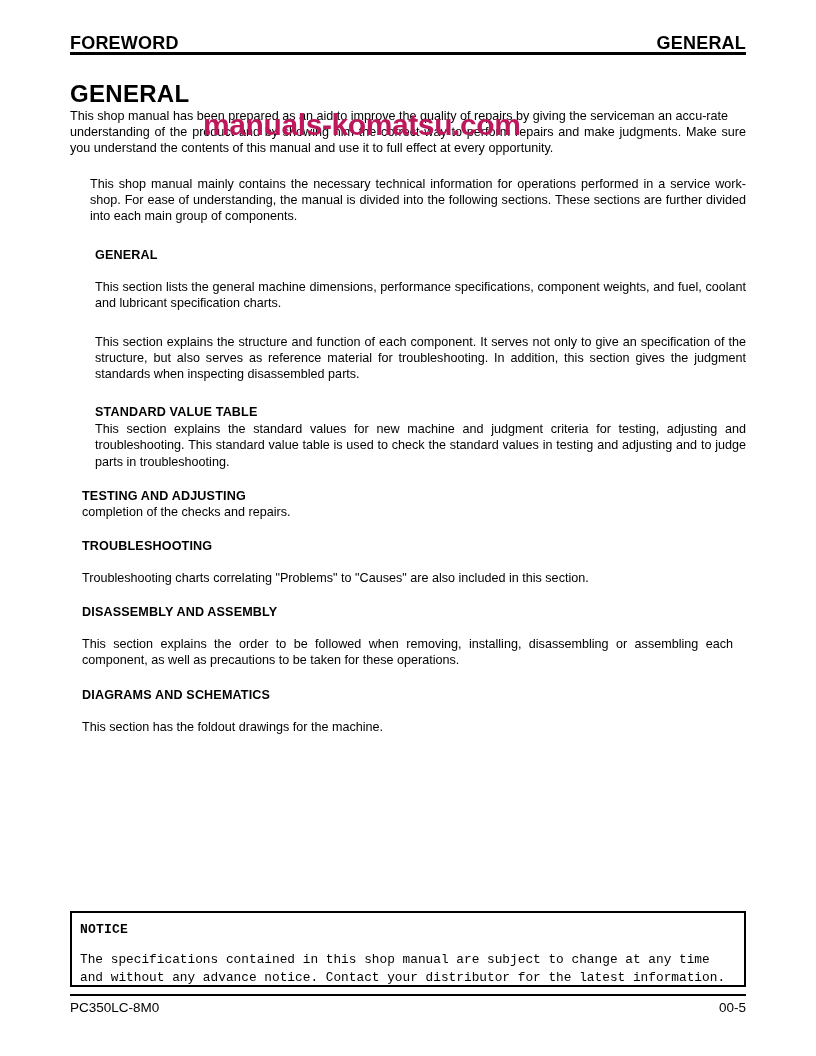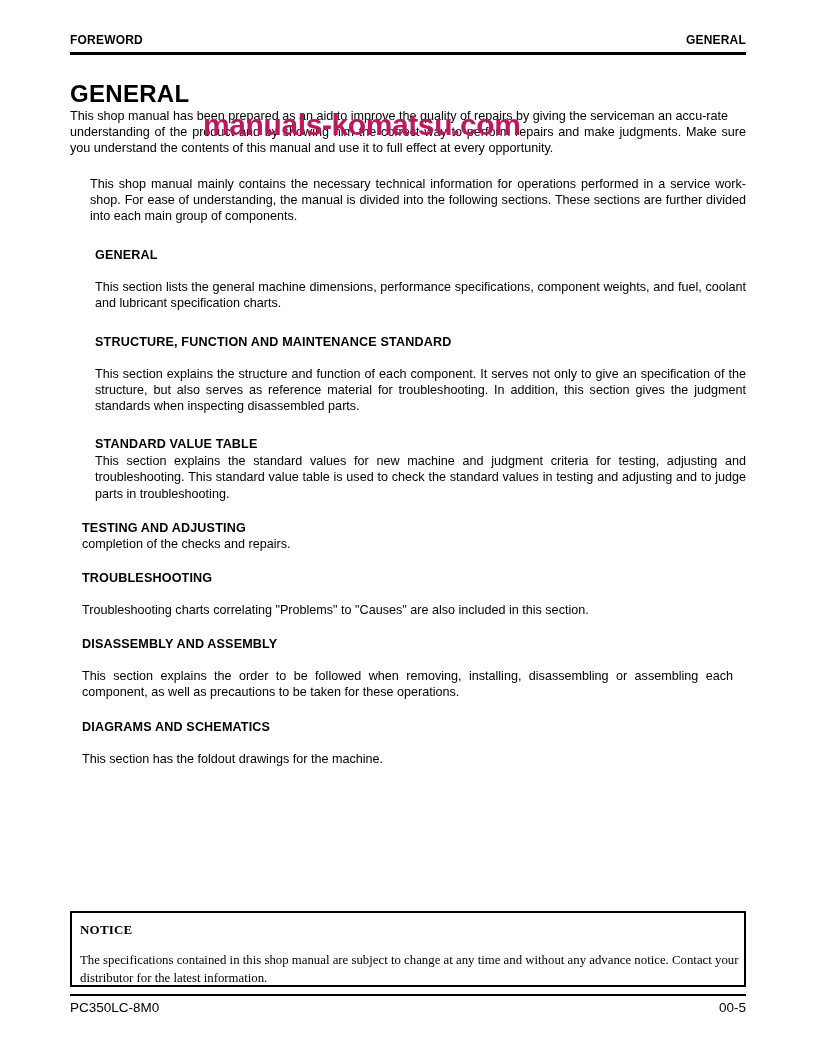--- a/index.html
+++ b/index.html
@@ -24,21 +24,21 @@
   
   .header {
     position: absolute;
     left: 70px;
     top: 33px;
     width: 676px;
     display: flex;
     justify-content: space-between;
     align-items: flex-end;
     font-weight: bold;
-    font-size: 12px;
+    font-size: 18px;
     letter-spacing: 0.2px;
   }
   .header-rule {
     position: absolute;
     left: 70px;
     top: 52px;
     width: 676px;
     height: 3px;
     background: #000000;
   }
@@ -110,21 +110,21 @@
 
   
   .notice-box {
     position: absolute;
     left: 70px;
     top: 911px;
     width: 676px;
     height: 76px;
     border: 2px solid #000000;
     box-sizing: border-box;
-    font-family: Liberation Serif, serif;
+    font-family: Liberation Mono, monospace;
   }
   .notice-title {
     position: absolute;
     left: 8px;
     top: 9px;
     font-size: 13px;
     font-weight: bold;
     letter-spacing: 0.2px;
   }
   .notice-body {
@@ -175,21 +175,20 @@
     <p class="lead" style="margin-top:-13px;">understanding of the product and by showing him the correct way to perform repairs and make judgments. Make sure you understand the contents of this manual and use it to full effect at every opportunity.</p>
 
     <p class="lead" style="margin-top:19px;margin-left:20px;">This shop manual mainly contains the necessary technical information for operations performed in a service work-shop. For ease of understanding, the manual is divided into the following sections. These sections are further divided into each main group of components.</p>
 
     <div class="section" style="margin-top:23px;">
       <h2>GENERAL</h2>
       <p class="gap-after-head">This section lists the general machine dimensions, performance specifications, component weights, and fuel, coolant and lubricant specification charts.</p>
     </div>
 
     <div class="section sec-space">
-      <h2>STRUCTURE, FUNCTION AND MAINTENANCE STANDARD</h2>
       <p class="gap-after-head">This section explains the structure and function of each component. It serves not only to give an specification of the structure, but also serves as reference material for troubleshooting. In addition, this section gives the judgment standards when inspecting disassembled parts.</p>
     </div>
 
     <div class="section sec-space">
       <h2>STANDARD VALUE TABLE</h2>
       <p class="tight-after-head">This section explains the standard values for new machine and judgment criteria for testing, adjusting and troubleshooting. This standard value table is used to check the standard values in testing and adjusting and to judge parts in troubleshooting.</p>
     </div>
 
     <div class="section sec-space-sm">
       <h2>TESTING AND ADJUSTING</h2>

